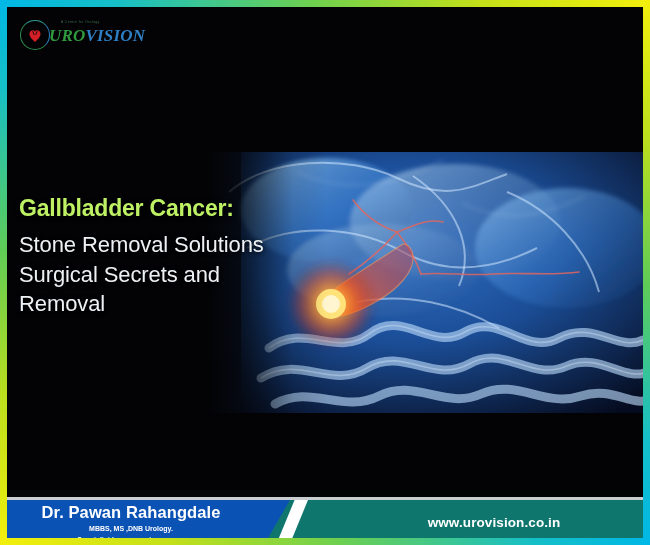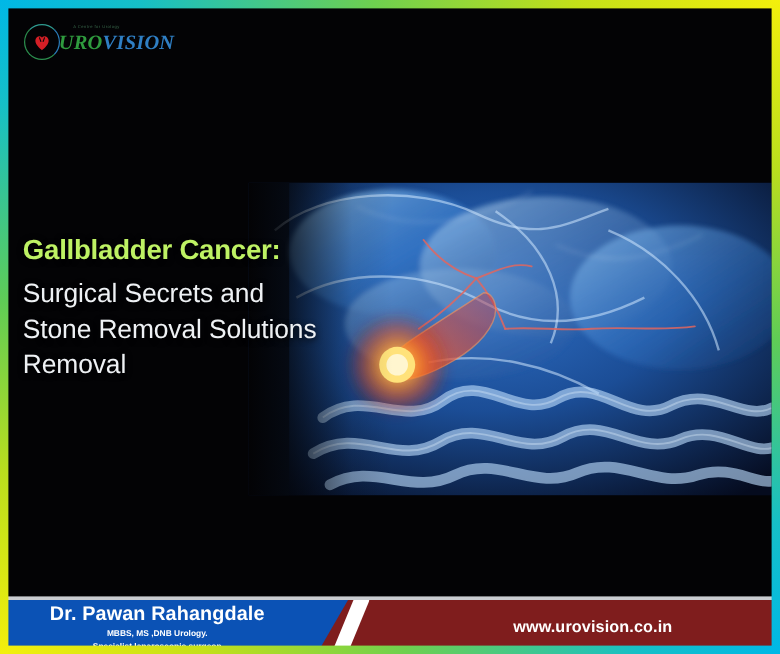--- a/index.html
+++ b/index.html
@@ -170,21 +170,21 @@
     bottom: 45px;
     height: 3px;
     background: #c9ccd1;
     z-index: 25;
   }
   .footer {
     position: absolute;
     left: 0; right: 0; bottom: 0;
     height: 45px;
     z-index: 24;
-    background: #7f1d1d;
+    background: #0f766e;
     overflow: hidden;
   }
   .footer-left {
     position: absolute;
     left: 0; top: 0; bottom: 0;
     width: 290px;
     background: #0b52b5;
     clip-path: polygon(0 0, 100% 0, calc(100% - 26px) 100%, 0 100%);
   }
   .footer-slash {
@@ -342,22 +342,22 @@
         <g fill="none" stroke="#ffffff" stroke-opacity=".22" stroke-width="1.2" filter="url(#soft)">
           <path d="M90 20 C140 44 190 32 236 8"></path>
           <path d="M256 52 C300 72 336 64 378 44"></path>
         </g>
       </svg>
     </div>
     <div class="art-fade"></div>
 
     <div class="headline">
       <div class="headline-em">Gallbladder Cancer:</div>
+      <div class="headline-line">Stone Removal Solutions</div>
       <div class="headline-line">Surgical Secrets and</div>
-      <div class="headline-line">Stone Removal Solutions</div>
       <div class="headline-line">Removal</div>
     </div>
 
   </div>
 
   <div class="footer-rule"></div>
   <div class="footer">
     <div class="footer-left"></div>
     <div class="footer-slash"></div>
 

